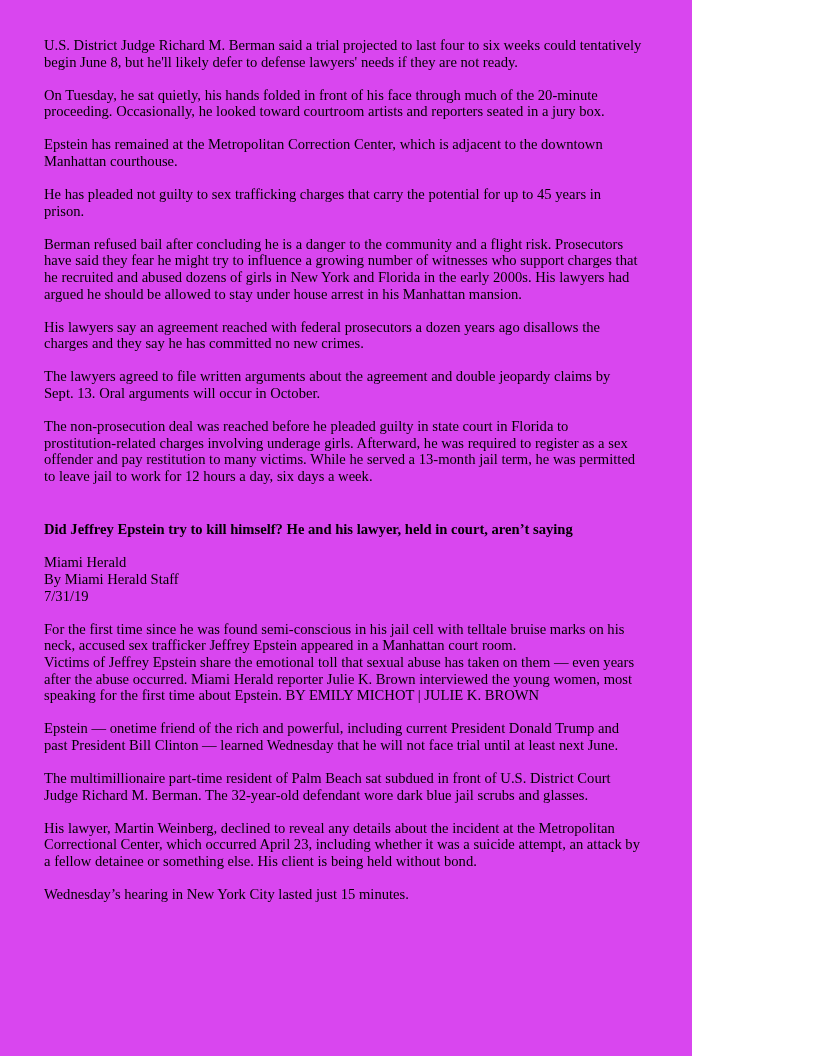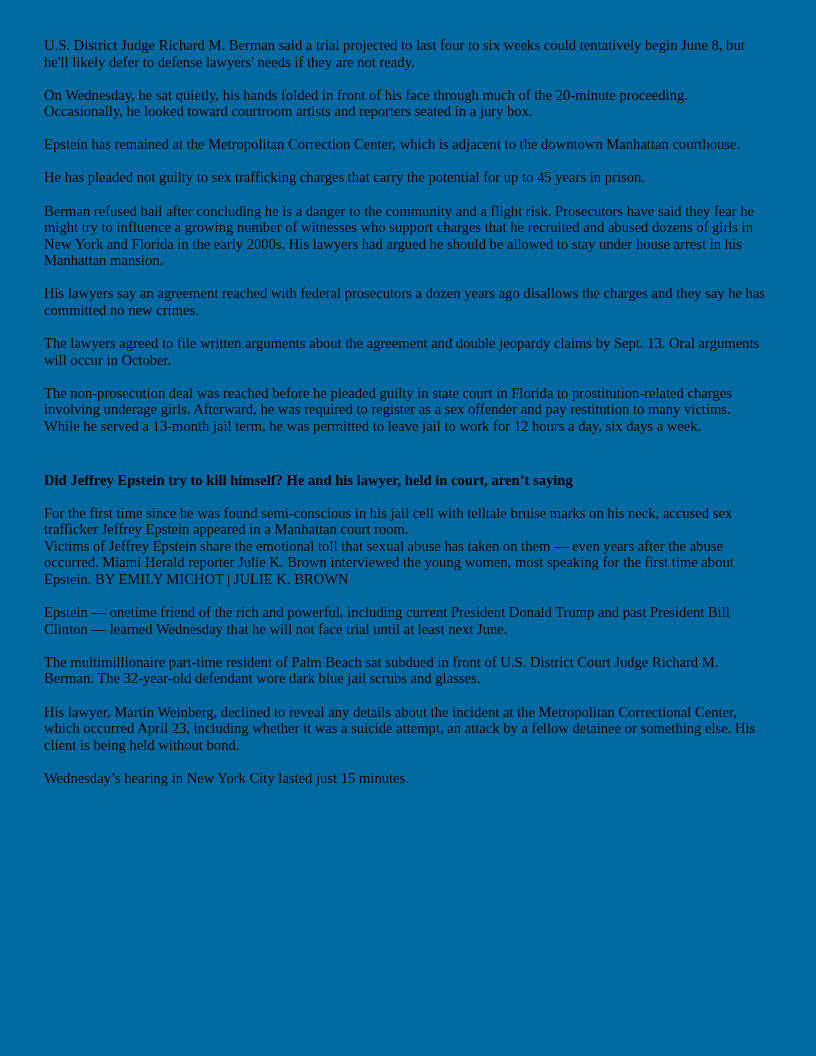--- a/index.html
+++ b/index.html
@@ -12,24 +12,24 @@
     height: 1056px;
     overflow: hidden;
     font-family: "Liberation Serif", "DejaVu Serif", serif;
     font-size: 14.6px;
     line-height: 16.6px;
     color: #000000;
     -webkit-font-smoothing: antialiased;
   }
   .page {
     box-sizing: border-box;
-    width: 816px;
+    width: 692px;
     height: 1056px;
     padding: 37px 50px 0 44px;
-    background: #0369a1;
+    background: #d946ef;
   }
   .block {
     margin: 0 0 16.5px 0;
   }
   .headline {
     font-weight: bold;
     font-size: 14.6px;
     line-height: 16.6px;
     margin: 37px 0 16.5px 0;
   }
@@ -39,30 +39,35 @@
   p, h2, div {
     word-spacing: normal;
   }
 </style>
 </head>
 <body>
 
 <div class="page">
 
   <p class="block">U.S. District Judge Richard M. Berman said a trial projected to last four to six weeks could tentatively begin June 8, but he'll likely defer to defense lawyers' needs if they are not ready.</p>
-  <p class="block">On Wednesday, he sat quietly, his hands folded in front of his face through much of the 20-minute proceeding. Occasionally, he looked toward courtroom artists and reporters seated in a jury box.</p>
+  <p class="block">On Tuesday, he sat quietly, his hands folded in front of his face through much of the 20-minute proceeding. Occasionally, he looked toward courtroom artists and reporters seated in a jury box.</p>
   <p class="block">Epstein has remained at the Metropolitan Correction Center, which is adjacent to the downtown Manhattan courthouse.</p>
   <p class="block">He has pleaded not guilty to sex trafficking charges that carry the potential for up to 45 years in prison.</p>
   <p class="block">Berman refused bail after concluding he is a danger to the community and a flight risk. Prosecutors have said they fear he might try to influence a growing number of witnesses who support charges that he recruited and abused dozens of girls in New York and Florida in the early 2000s. His lawyers had argued he should be allowed to stay under house arrest in his Manhattan mansion.</p>
   <p class="block">His lawyers say an agreement reached with federal prosecutors a dozen years ago disallows the charges and they say he has committed no new crimes.</p>
   <p class="block">The lawyers agreed to file written arguments about the agreement and double jeopardy claims by Sept. 13. Oral arguments will occur in October.</p>
   <p class="block">The non-prosecution deal was reached before he pleaded guilty in state court in Florida to prostitution-related charges involving underage girls. Afterward, he was required to register as a sex offender and pay restitution to many victims. While he served a 13-month jail term, he was permitted to leave jail to work for 12 hours a day, six days a week.</p>
 
   <h2 class="headline">Did Jeffrey Epstein try to kill himself? He and his lawyer, held in court, aren’t saying</h2>
 
+  <div class="block">
+    <div class="byline-line">Miami Herald</div>
+    <div class="byline-line">By Miami Herald Staff</div>
+    <div class="byline-line">7/31/19</div>
+  </div>
 
   <div class="block">
     <div>For the first time since he was found semi-conscious in his jail cell with telltale bruise marks on his neck, accused sex trafficker Jeffrey Epstein appeared in a Manhattan court room.</div>
     <div>Victims of Jeffrey Epstein share the emotional toll that sexual abuse has taken on them — even years after the abuse occurred. Miami Herald reporter Julie K. Brown interviewed the young women, most speaking for the first time about Epstein. BY EMILY MICHOT | JULIE K. BROWN</div>
   </div>
 
   <p class="block">Epstein — onetime friend of the rich and powerful, including current President Donald Trump and past President Bill Clinton — learned Wednesday that he will not face trial until at least next June.</p>
   <p class="block">The multimillionaire part-time resident of Palm Beach sat subdued in front of U.S. District Court Judge Richard M. Berman. The 32-year-old defendant wore dark blue jail scrubs and glasses.</p>
   <p class="block">His lawyer, Martin Weinberg, declined to reveal any details about the incident at the Metropolitan Correctional Center, which occurred April 23, including whether it was a suicide attempt, an attack by a fellow detainee or something else. His client is being held without bond.</p>
   <p class="block">Wednesday’s hearing in New York City lasted just 15 minutes.</p>

